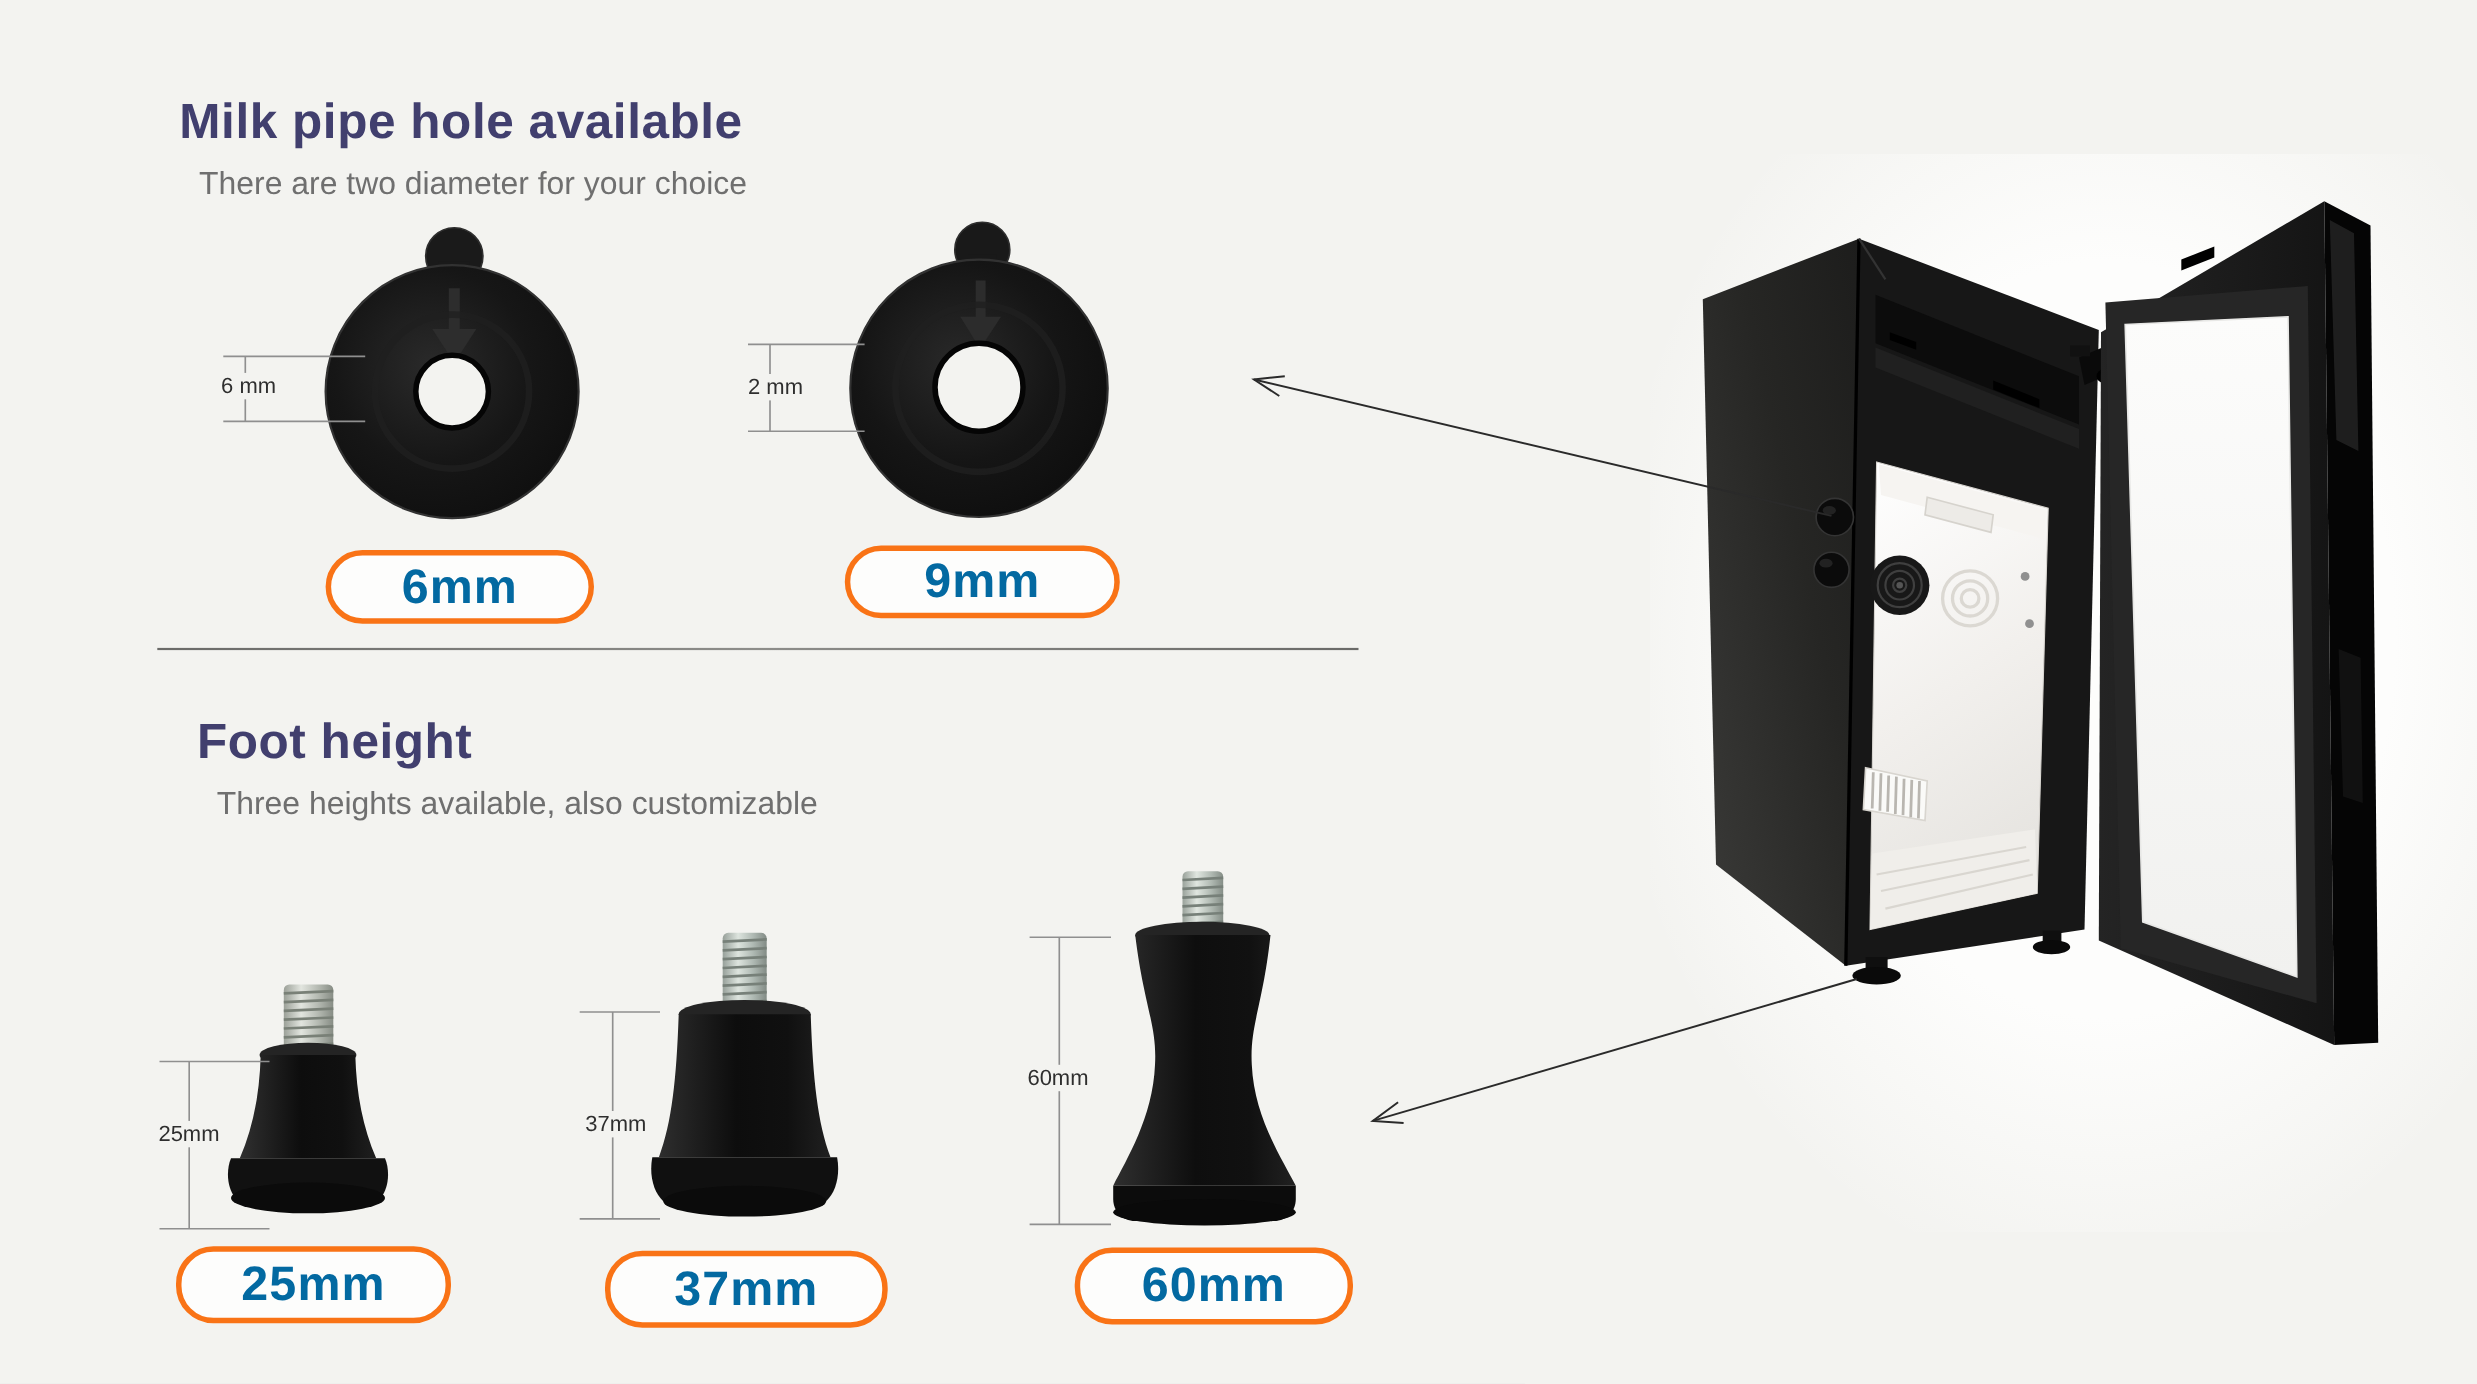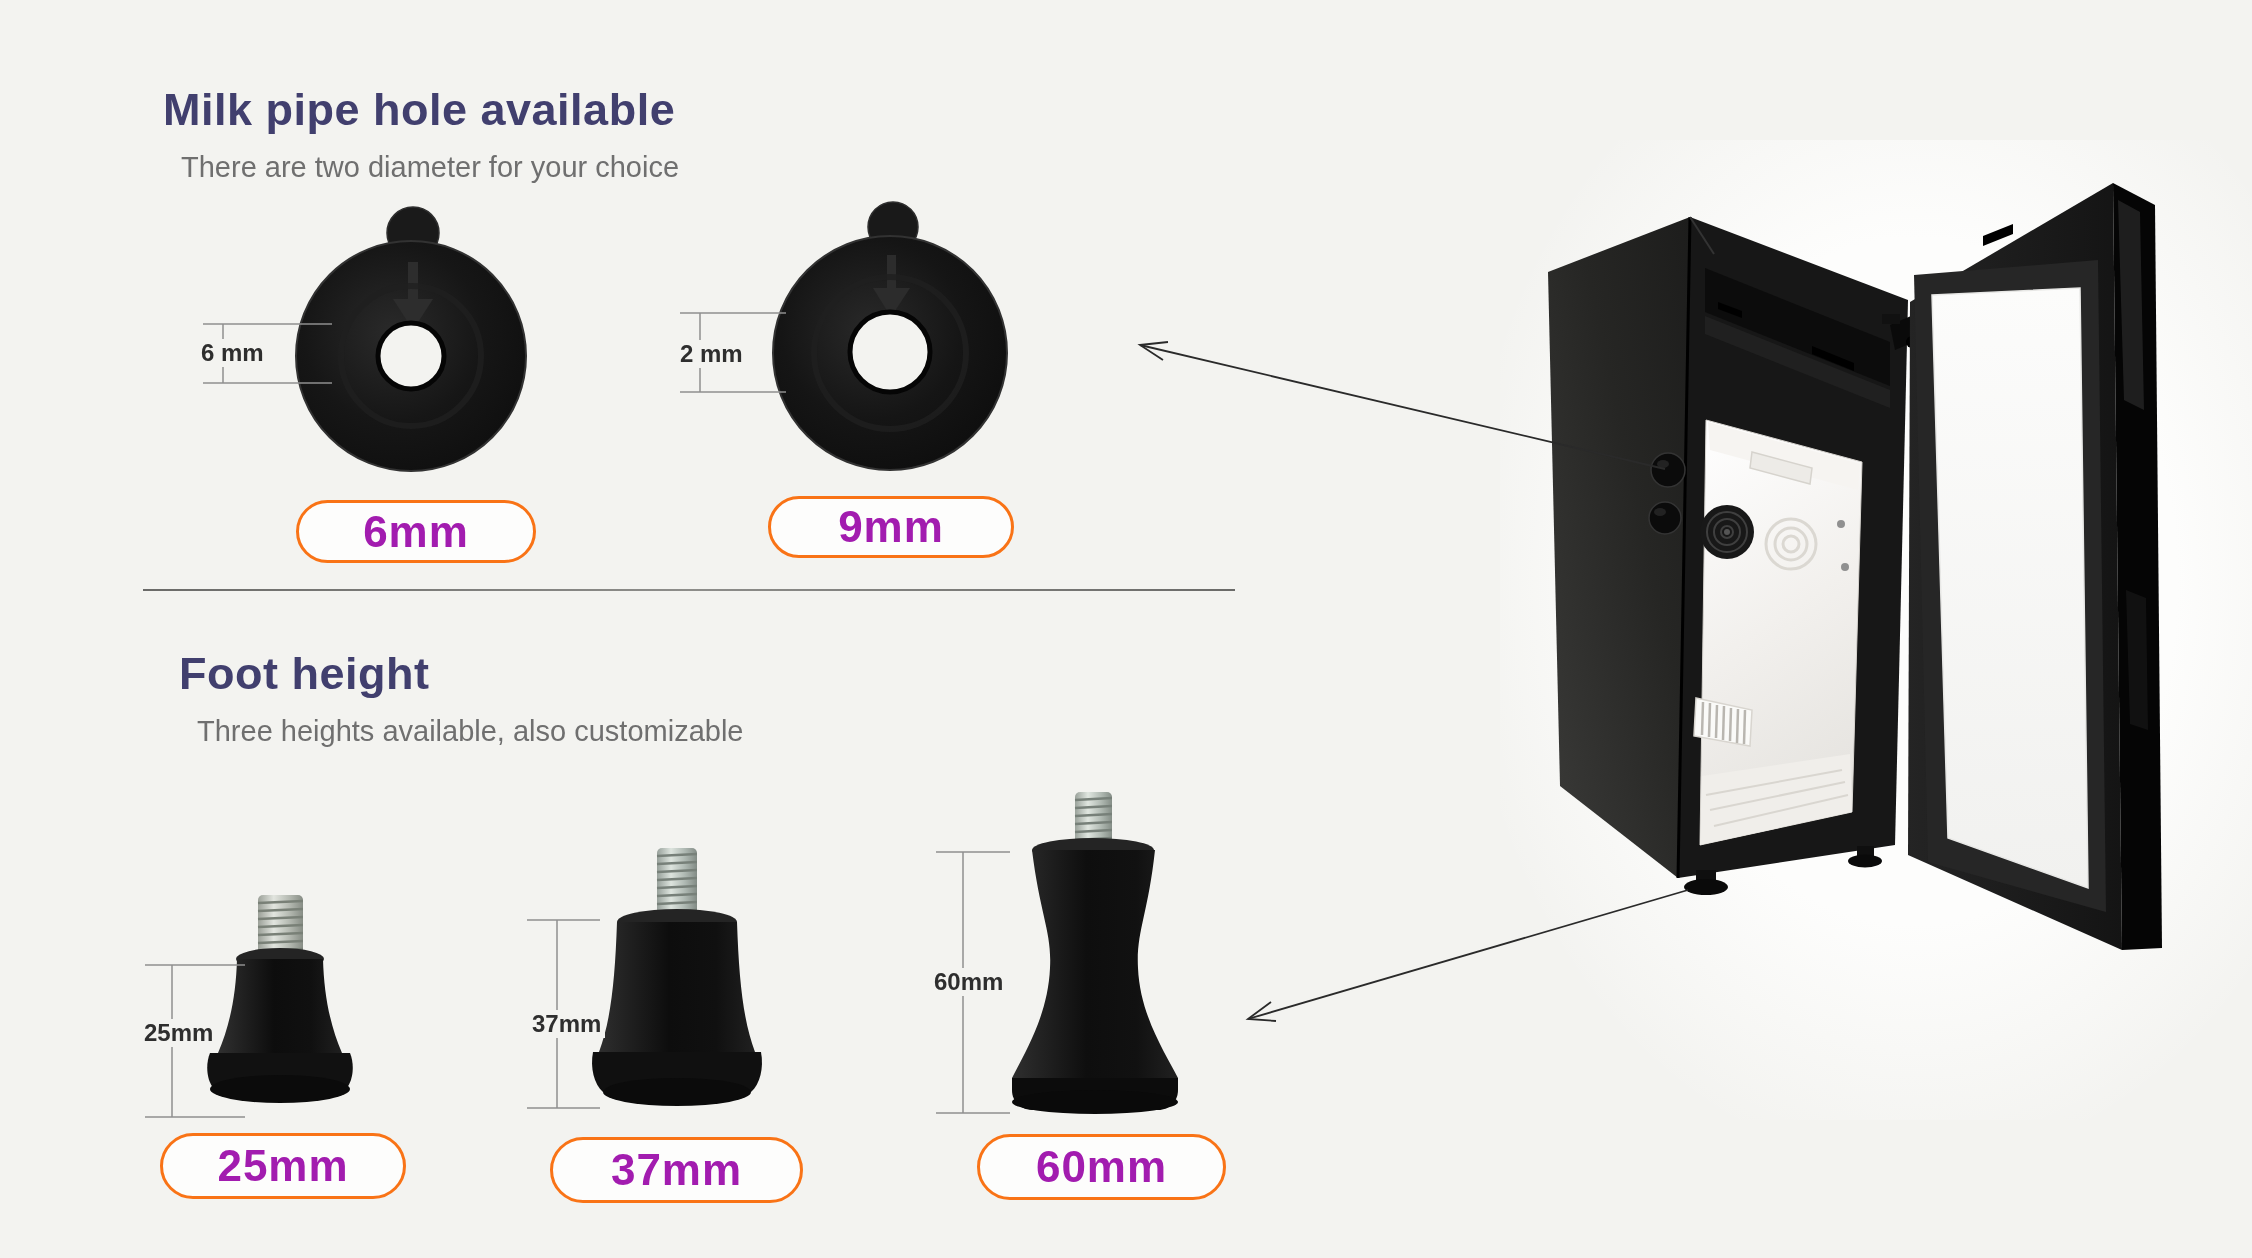--- a/index.html
+++ b/index.html
@@ -14,26 +14,26 @@
     background:radial-gradient(ellipse at 55% 45%, #fdfdfc 45%, rgba(253,253,252,0) 78%);
   }
   h1.sec-title{
     margin:0;font-size:45px;font-weight:bold;color:#413f6e;letter-spacing:.5px;line-height:1.15;
   }
   p.sec-sub{
     margin:18px;font-size:29px;font-weight:normal;color:#6f6f6f;line-height:1.2;
   }
   .pill{
     position:absolute;display:flex;align-items:center;justify-content:center;
-    border:3px solid #f97316;border-radius:34px;background:#fdfdfc;
-    color:#a21caf;font-size:44px;font-weight:bold;letter-spacing:1px;
+    border:5px solid #f97316;border-radius:34px;background:#fdfdfc;
+    color:#0369a1;font-size:44px;font-weight:bold;letter-spacing:1px;
   }
   .dim-label{
     position:absolute;background:#f3f3f0;color:#2e2e2e;
-    font-size:24px;font-weight:bold;padding:1px 4px;line-height:1.1;
+    font-size:20px;font-weight:normal;padding:1px 4px;line-height:1.1;
   }
   .divider{
     position:absolute;left:143px;top:589px;width:1092px;height:2px;
     background:linear-gradient(90deg,#6a6a68,#8d8d8a,#6a6a68);
   }
   svg{display:block;}
 </style>
 </head>
 <body>
 

